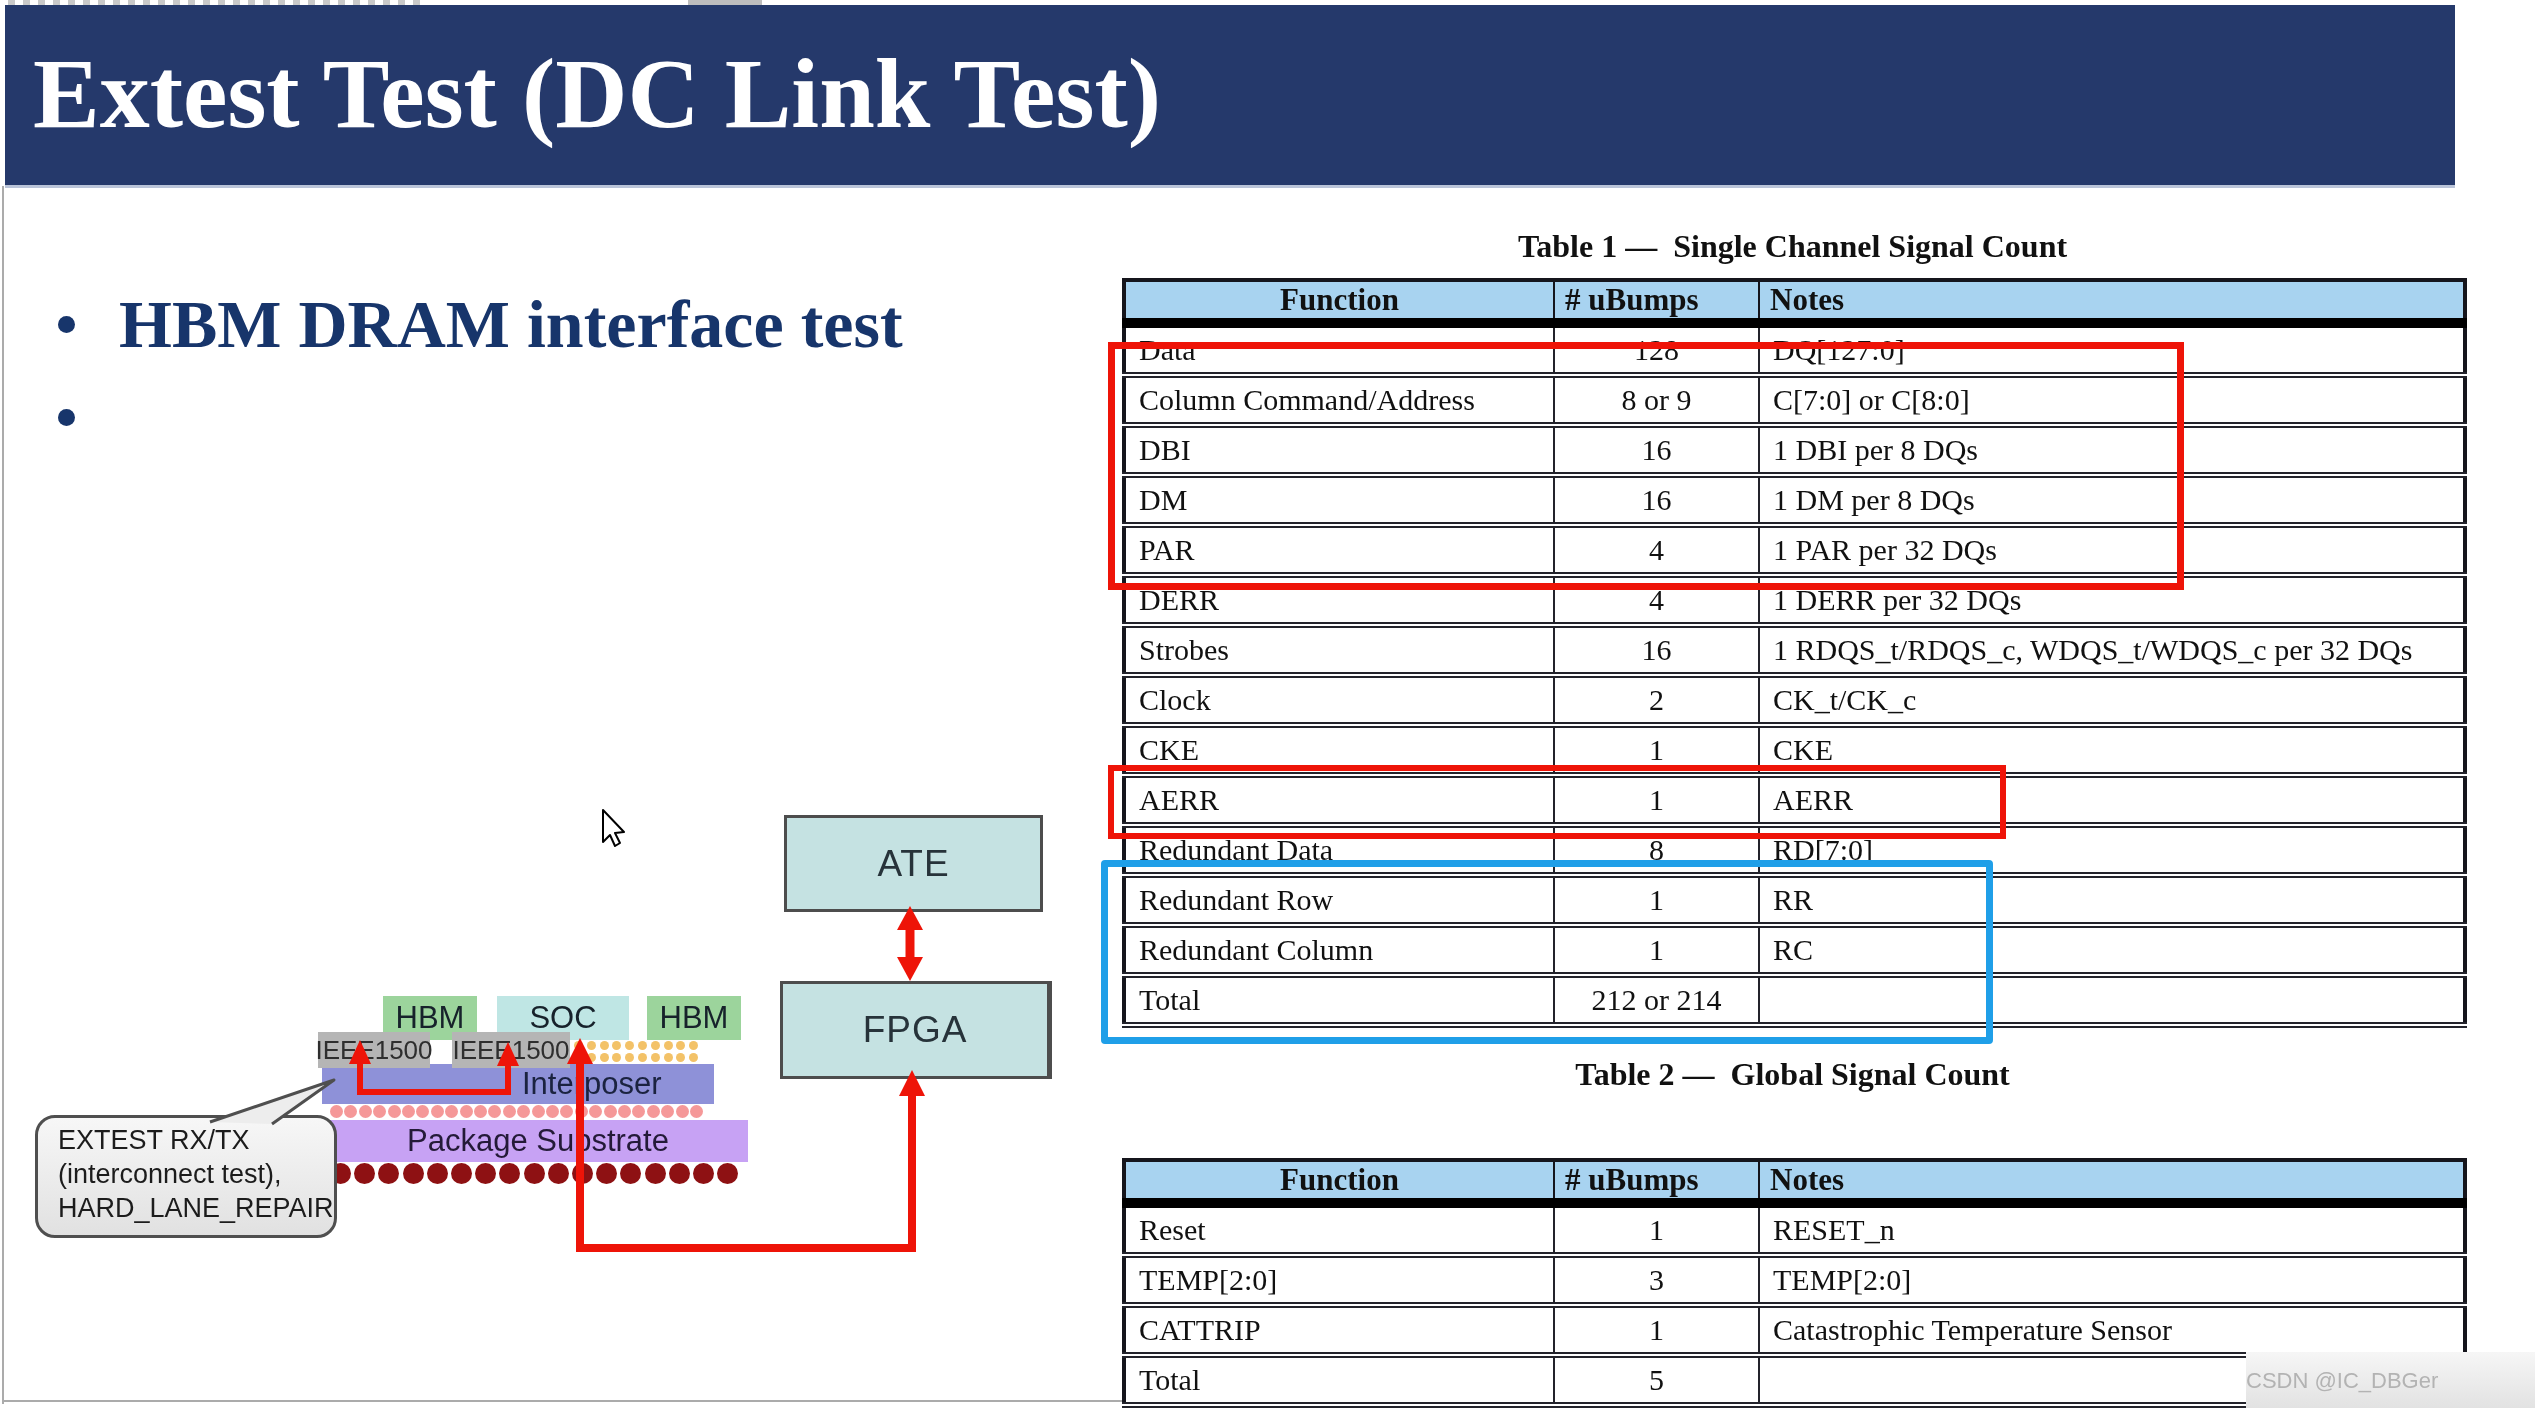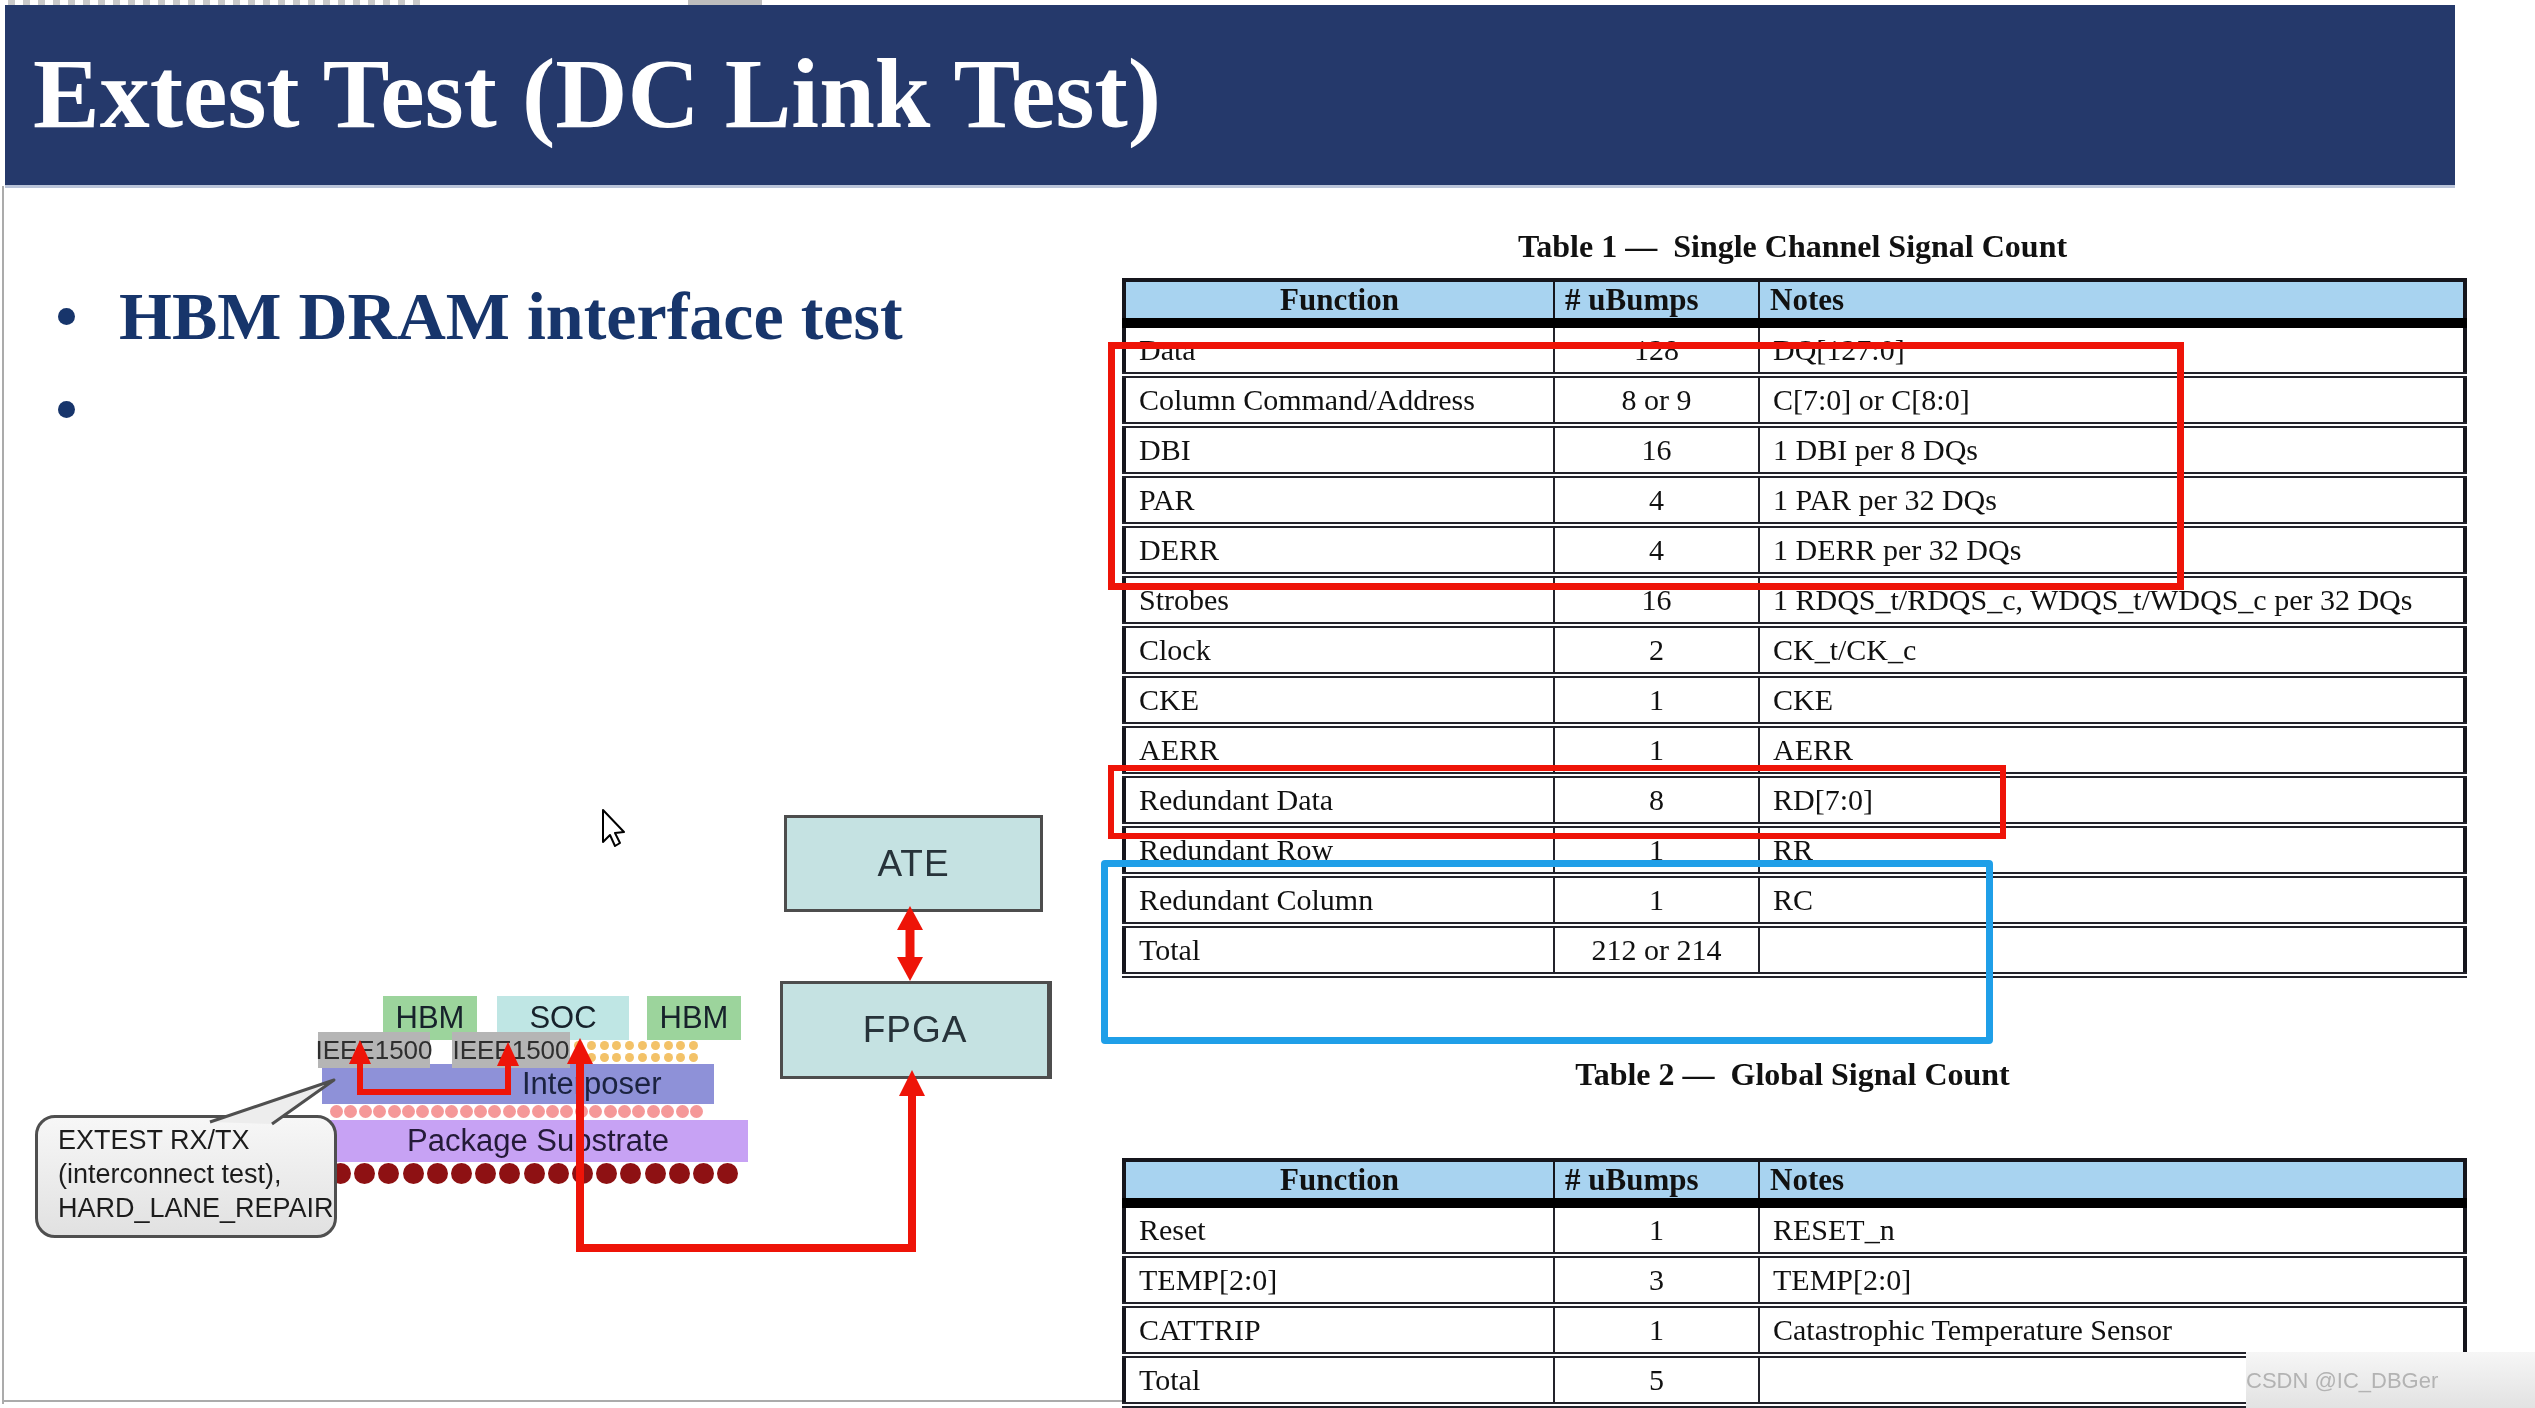--- a/index.html
+++ b/index.html
@@ -16,21 +16,21 @@
   #left-edge{left:2px;top:186px;width:2px;height:1218px;background:#ababab;}
   #bottom-edge{left:2px;top:1400px;width:2244px;height:2px;background:#ababab;}
 
   
   #header-bar{left:5px;top:5px;width:2450px;height:180px;background:#25396b;
     box-shadow:0 3px 0 rgba(130,148,185,.55);}
   #page-title{padding-left:28px;line-height:178px;font-family:"Liberation Serif",serif;
     font-weight:bold;font-size:100px;color:#ffffff;white-space:nowrap;}
 
   
-  #bullets{left:48px;top:270px;width:1000px;list-style:none;margin:0;padding:0;text-align:right;}
+  #bullets{left:48px;top:278px;width:1000px;list-style:none;margin:0;padding:0;text-align:right;}
   #bullets li{display:flex;align-items:center;height:93px;}
   .bullet-dot{width:17px;height:17px;border-radius:50%;background:#17356b;margin:0 44px 0 10px;flex:0 0 auto;}
   .bullet-text{font-family:"Liberation Serif",serif;font-weight:bold;font-size:68px;color:#17356b;white-space:nowrap;}
 
   
   .tbl-title{font-family:"Liberation Serif",serif;font-weight:bold;font-size:32px;color:#111;
     width:1341px;text-align:center;white-space:pre;}
   .sig-table{border-collapse:collapse;table-layout:fixed;width:1341px;background:#fff;
     font-family:"Liberation Serif",serif;font-size:30px;color:#111;}
   .sig-table th{background:#a8d3f0;border:2px solid #15151c;border-bottom:10px solid #000;
@@ -121,20 +121,25 @@
           </tr>
           <tr>
             <td class="c0">Column Command/Address</td>
             <td class="c1">8 or 9</td>
             <td class="c2">C[7:0] or C[8:0]</td>
           </tr>
           <tr>
             <td class="c0">DBI</td>
             <td class="c1">16</td>
             <td class="c2">1 DBI per 8 DQs</td>
+          </tr>
+          <tr>
+            <td class="c0">DM</td>
+            <td class="c1">16</td>
+            <td class="c2">1 DM per 8 DQs</td>
           </tr>
           <tr>
             <td class="c0">PAR</td>
             <td class="c1">4</td>
             <td class="c2">1 PAR per 32 DQs</td>
           </tr>
           <tr>
             <td class="c0">DERR</td>
             <td class="c1">4</td>
             <td class="c2">1 DERR per 32 DQs</td>

